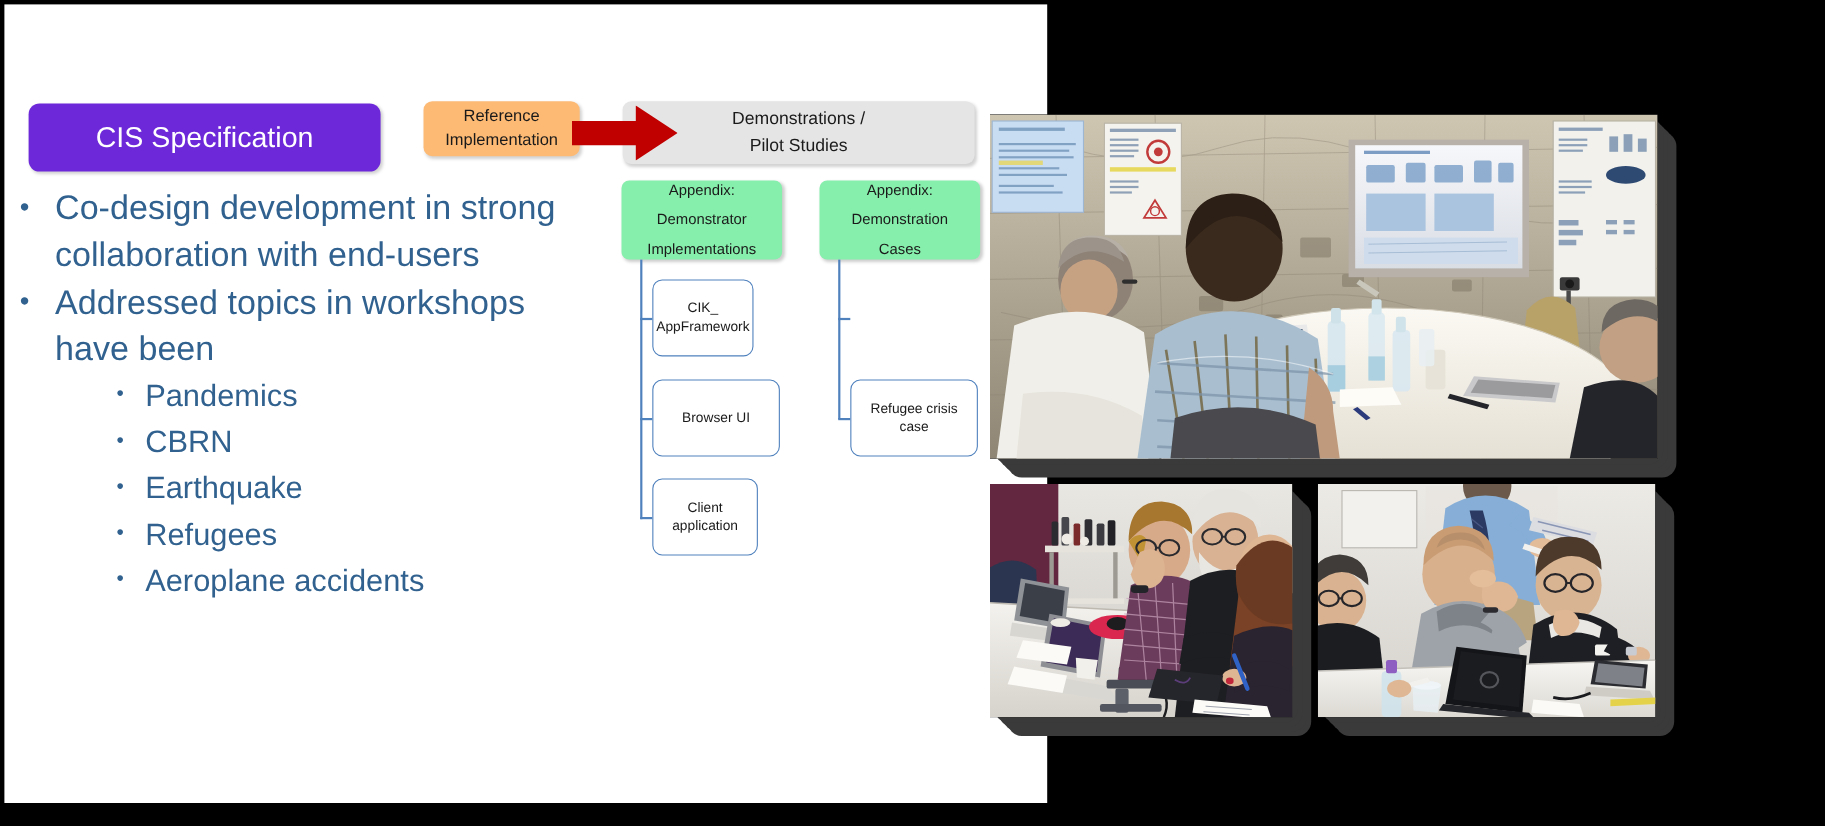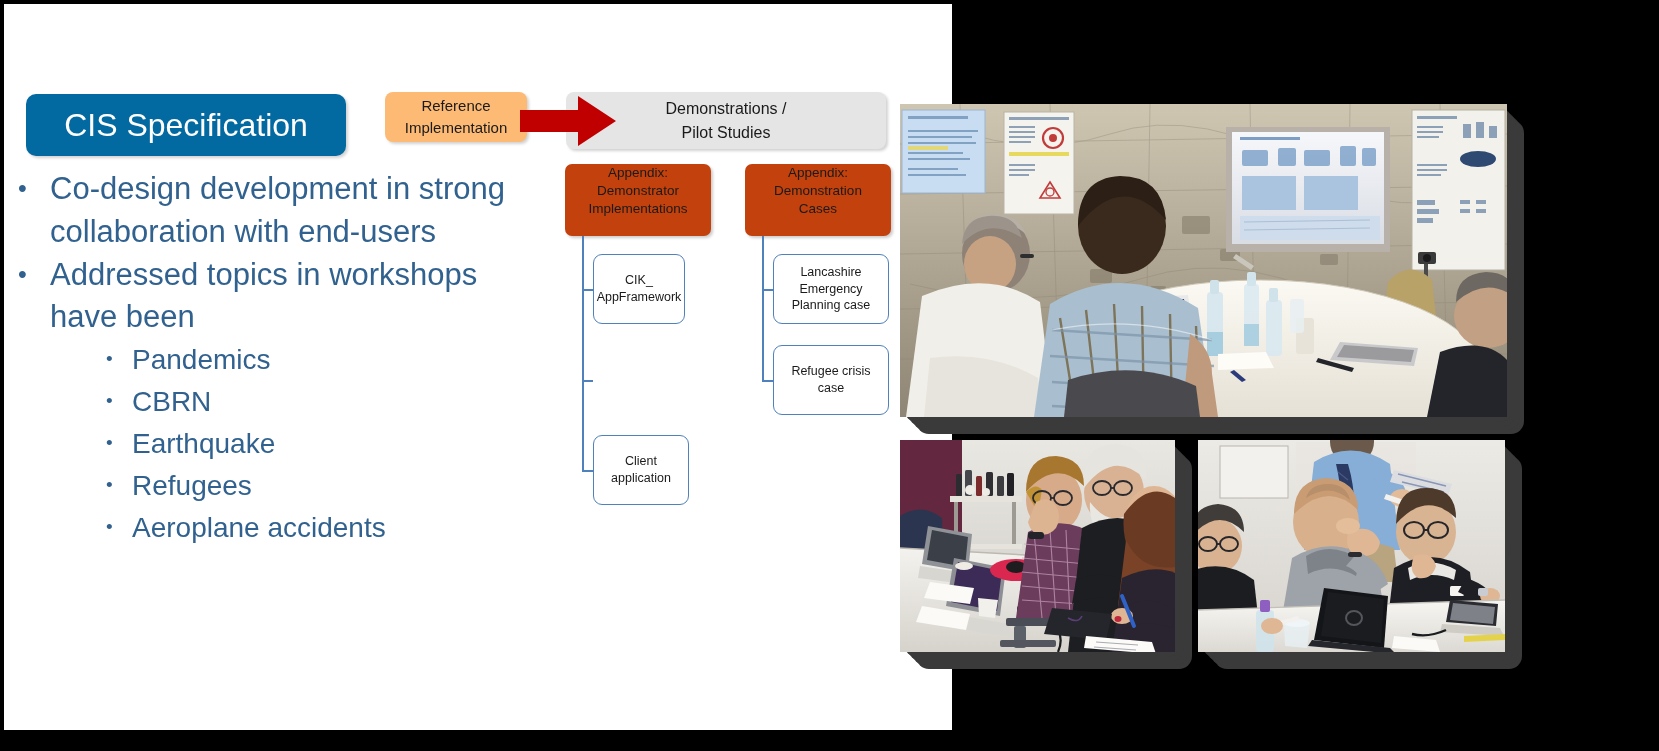--- a/index.html
+++ b/index.html
@@ -27,24 +27,24 @@
     color: #ffffff;
     font-size: 29px;
     letter-spacing: .1px;
     white-space: nowrap;
   }
 
   
   .cis-spec {
     position: absolute; left: 22px; top: 90px;
     width: 320px; height: 62px;
-    background: #0369a1;
+    background: #6d28d9;
     border-radius: 10px;
     display: flex; align-items: center; justify-content: center;
-    color: #ffffff; font-size: 32px;
+    color: #ffffff; font-size: 26px;
     box-shadow: 2px 2px 3px rgba(0,0,0,.18);
   }
   .ref-impl {
     position: absolute; left: 381px; top: 88px;
     width: 142px; height: 50px;
     background: #fdba74;
     border-radius: 8px;
     display: flex; flex-direction: column; align-items: center; justify-content: center;
     font-size: 15px; color: #1a1a1a; line-height: 1.5;
     box-shadow: 2px 2px 3px rgba(0,0,0,.18);
@@ -74,23 +74,23 @@
   .b1 { font-size: 31px; line-height: 1.38; display: flex; }
   .b1 .dot { width: 32px; flex: 0 0 32px; text-align: left; font-size: 25px; line-height: 1.6; }
   .b1 .txt { flex: 1; }
   .b2 { font-size: 28px; line-height: 1.5; display: flex; padding-left: 88px; }
   .b2 .dot { width: 26px; flex: 0 0 26px; font-size: 19px; line-height: 2.1; }
 
   
   .tree { position: absolute; left: 556px; top: 155px; width: 348px; height: 360px; }
   .node-head {
     position: absolute;
-    background: #c2410c;
+    background: #86efac;
     border-radius: 7px;
-    display: flex; flex-direction: column; align-items: center; justify-content: flex-start;
+    display: flex; flex-direction: column; align-items: center; justify-content: space-between;
     font-size: 13.5px; color: #1a1a1a; line-height: 1.32; text-align: center;
     box-shadow: 2px 2px 3px rgba(0,0,0,.2);
   }
   .node-leaf {
     position: absolute;
     background: #ffffff;
     border: 1.6px solid #4f81bd;
     border-radius: 9px;
     display: flex; align-items: center; justify-content: center;
     font-size: 12.5px; color: #1a1a1a; line-height: 1.35; text-align: center;
@@ -179,37 +179,37 @@
       </div>
 
       <div class="conn v" style="left:22px; top:77px; height:236px;"></div>
       <div class="conn h" style="left:22px; top:130px; width:11px;"></div>
       <div class="conn h" style="left:22px; top:221px; width:11px;"></div>
       <div class="conn h" style="left:22px; top:311px; width:11px;"></div>
 
       <div class="node-leaf" style="left:33px; top:95px; width:92px; height:70px;">
         <span>CIK_ AppFramework</span>
       </div>
+      <div class="node-leaf" style="left:33px; top:186px; width:116px; height:70px;">
+        <span>Browser UI</span>
+      </div>
       <div class="node-leaf" style="left:33px; top:276px; width:96px; height:70px;">
         <span>Client application</span>
       </div>
 
       <div class="node-head" style="left:185px; top:5px; width:146px; height:72px;">
         <span>Appendix:</span>
         <span>Demonstration</span>
         <span>Cases</span>
       </div>
 
       <div class="conn v" style="left:202px; top:77px; height:145px;"></div>
       <div class="conn h" style="left:202px; top:130px; width:11px;"></div>
       <div class="conn h" style="left:202px; top:221px; width:11px;"></div>
 
-      <div class="node-leaf" style="left:213px; top:95px; width:116px; height:70px;">
-        <span>Lancashire Emergency Planning case</span>
-      </div>
       <div class="node-leaf" style="left:213px; top:186px; width:116px; height:70px;">
         <span>Refugee crisis case</span>
       </div>
 
     </div>
   </div>
 
   <div class="photo-wrap" style="left:900px; top:104px; width:640px; height:330px;">
     <div class="stack-layer" style="left:16px;  top:16px;  width:608px; height:314px;"></div>
     <div class="stack-layer" style="left:12px;  top:12px;  width:608px; height:314px;"></div>

